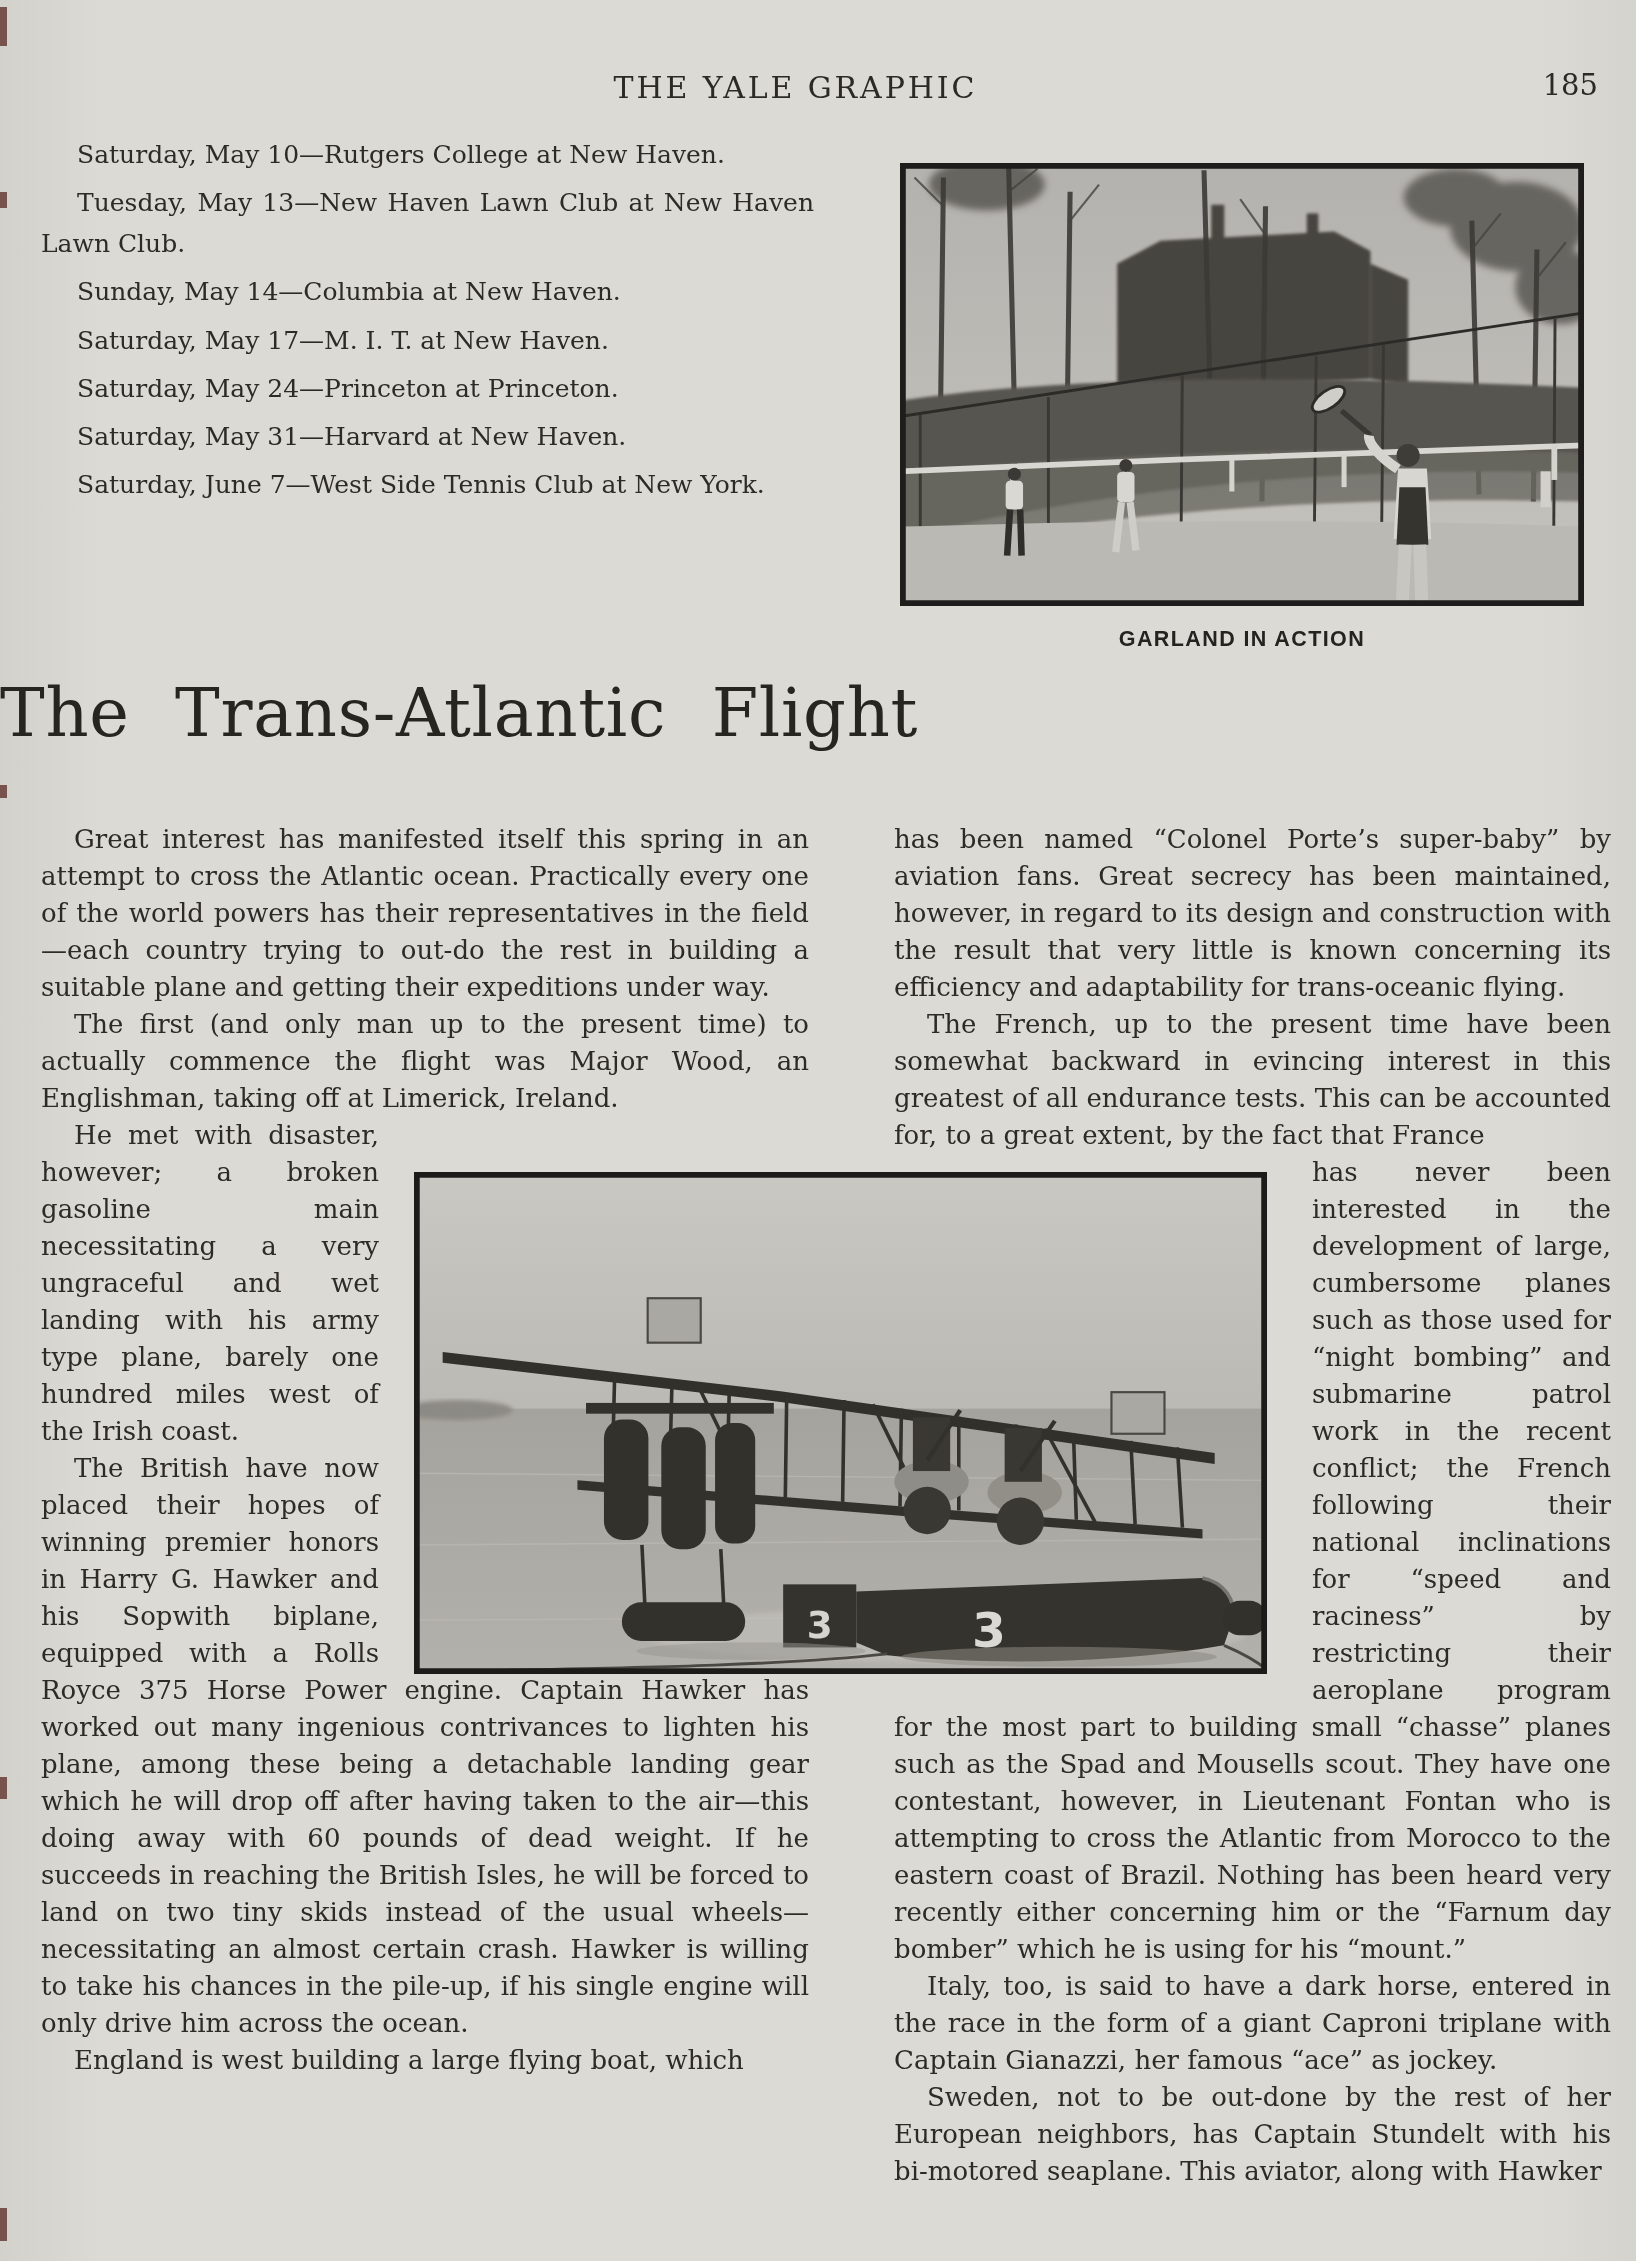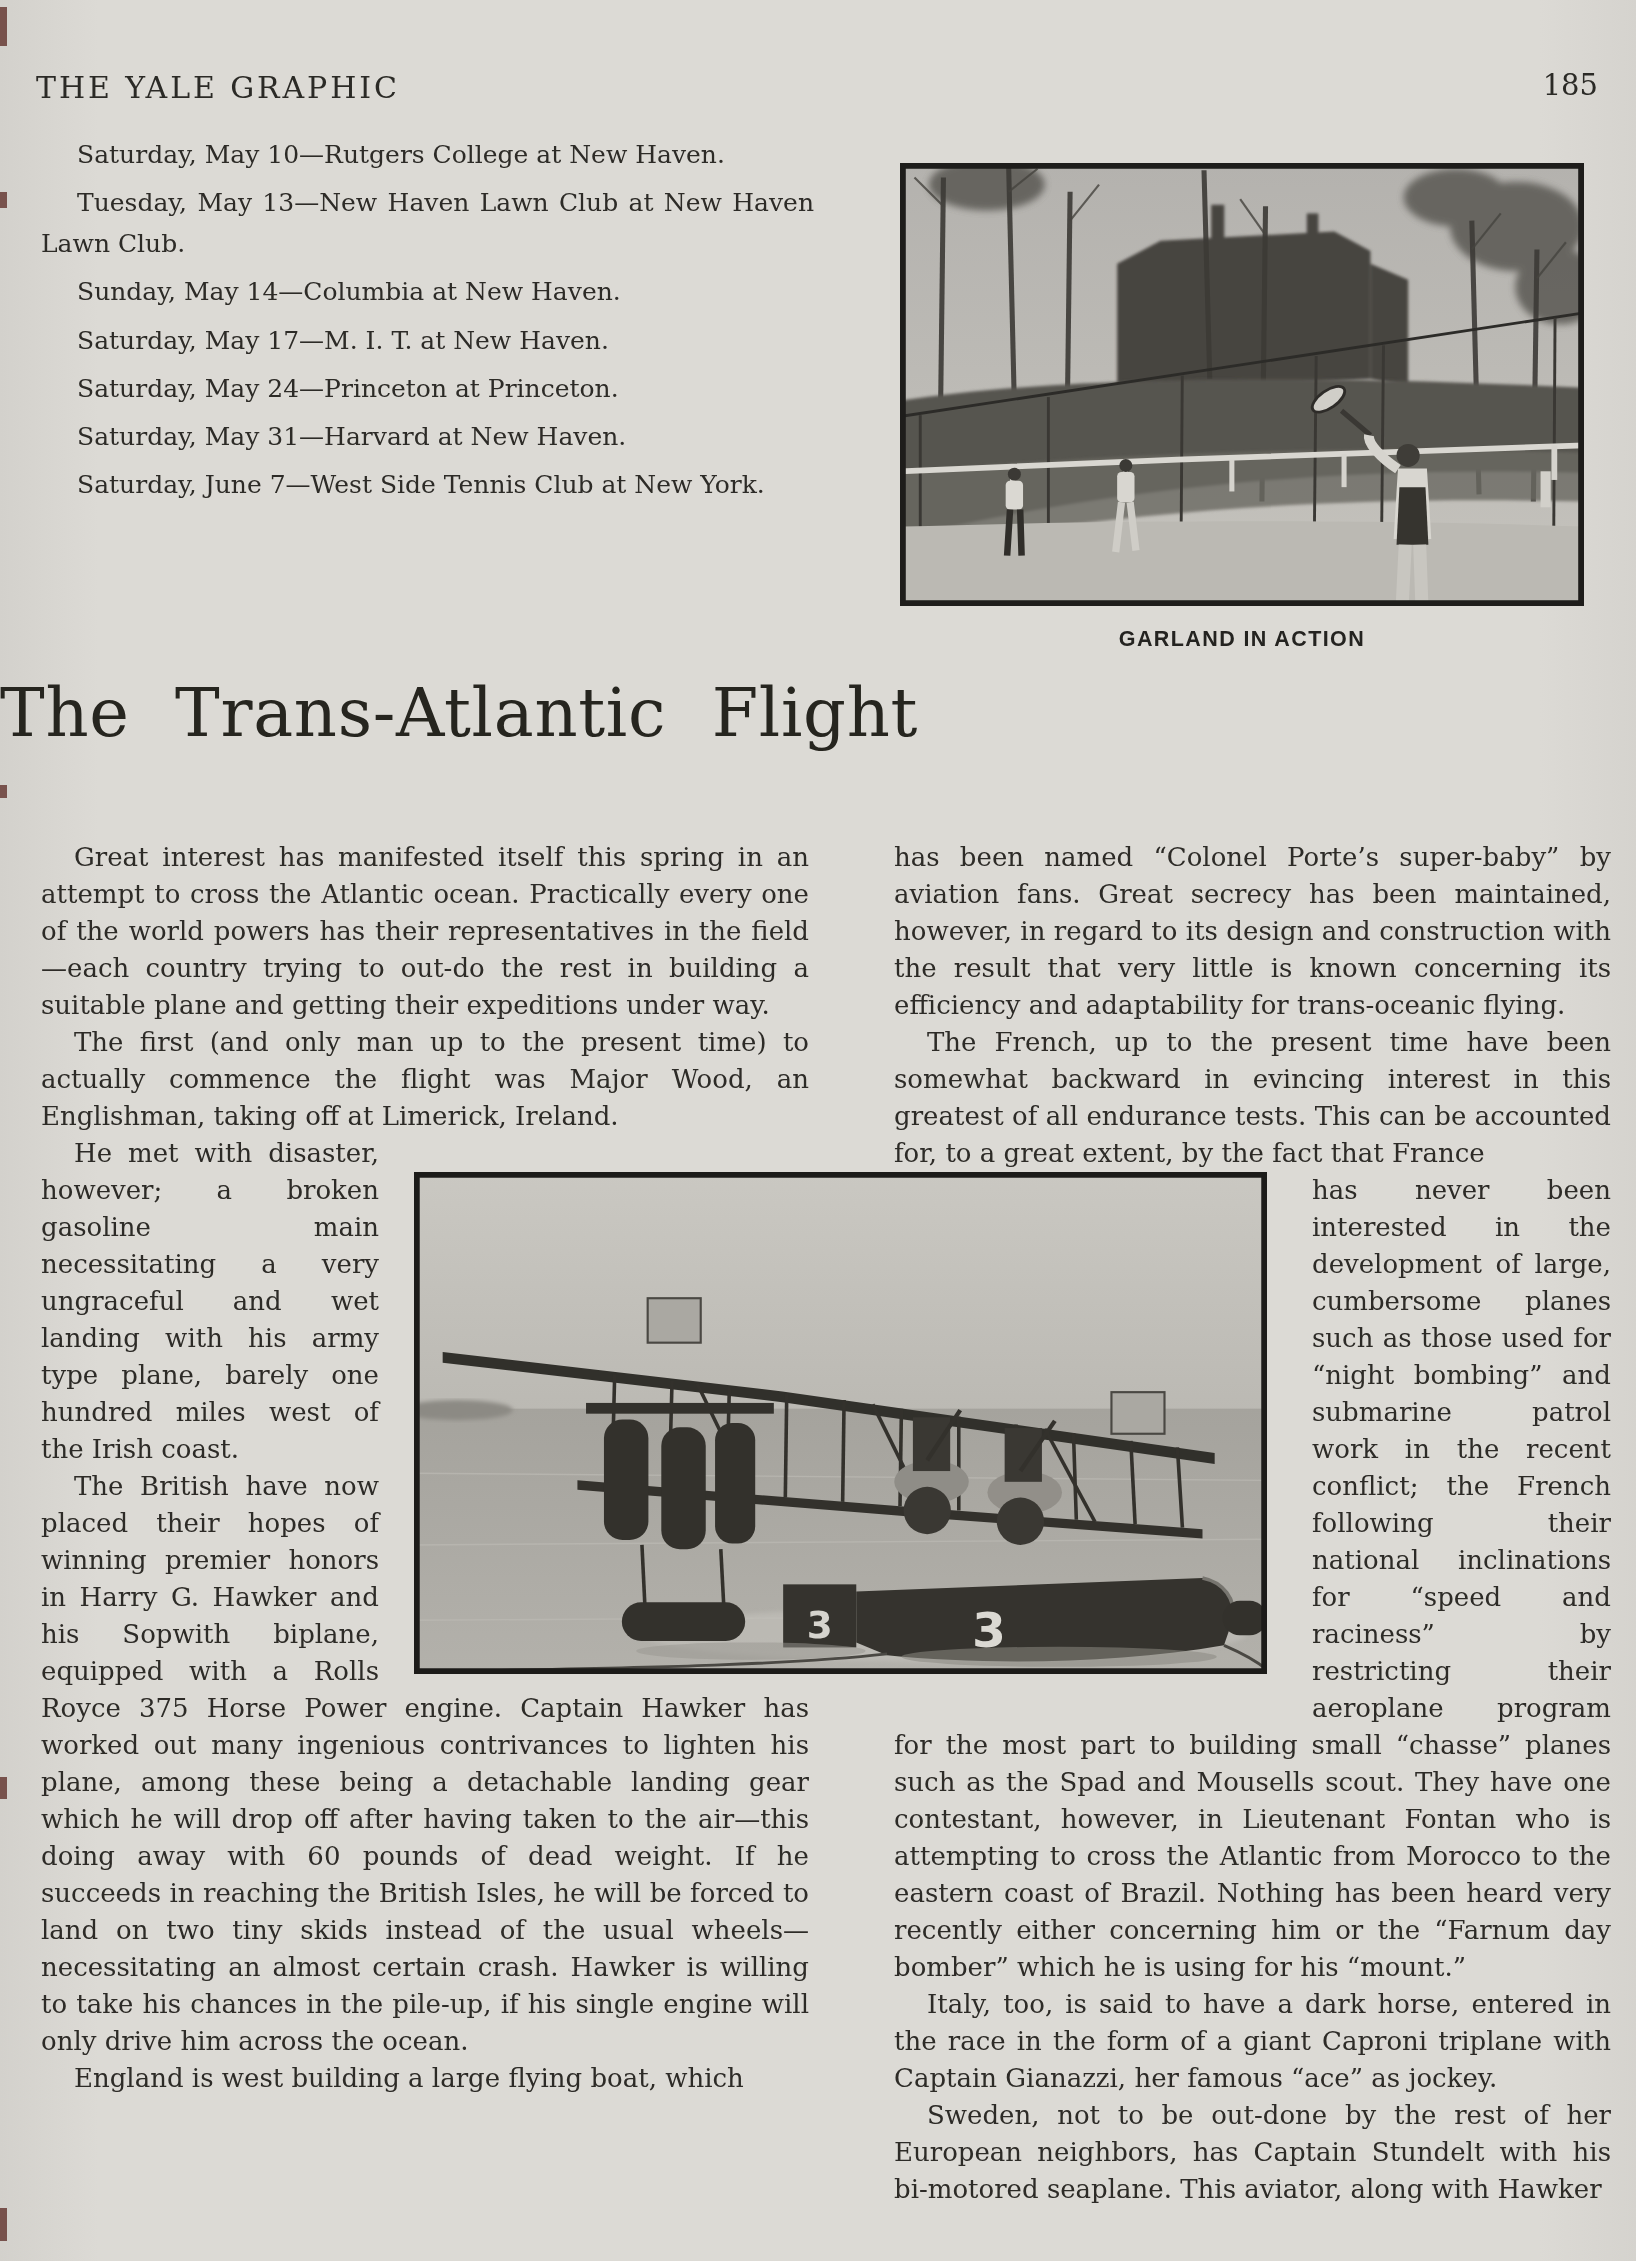--- a/index.html
+++ b/index.html
@@ -8,21 +8,21 @@
     width:1637px;height:2261px;
     background:#dad8d3;
     background-image:linear-gradient(90deg,#d3d1cc 0%,#dcdad5 6%,#dcdad5 94%,#d5d3ce 100%);
     font-family:"DejaVu Serif", serif;
     color:#2d2b27;
     overflow:hidden;
   }
   
   .journal-title{
     position:absolute;top:70px;left:0;width:1591px;
-    text-align:left;font-size:30px;letter-spacing:2.9px;color:#2b2a26;padding-left:36px;
+    text-align:center;font-size:30px;letter-spacing:2.9px;color:#2b2a26;
   }
   .page-number{
     position:absolute;top:56px;right:39px;font-size:29px;color:#2b2a26;margin-top:12px;
   }
   
   .schedule{
     position:absolute;left:41px;top:134px;width:773px;
     font-size:25px;line-height:41px;text-align:justify;
   }
   .schedule p{margin:0 0 7.2px 0;text-indent:36px;}
@@ -36,21 +36,21 @@
   }
   .plane-figure{position:absolute;left:414px;top:1172px;width:853px;height:502px;margin:0;}
   .plane-figure svg{width:100%;height:100%;display:block;}
   
   .article-title{
     position:absolute;left:0;top:677px;width:1637px;margin:0;
     text-align:left;font-weight:normal;
     font-size:67px;line-height:1.1;word-spacing:0.35em;letter-spacing:0.7px;color:#26251f;
   }
   .col{
-    position:absolute;top:839px;
+    position:absolute;top:821px;
     font-size:26px;line-height:37px;text-align:justify;
   }
   .col-left{left:41px;width:768px;}
   .col-right{left:894px;width:717px;}
   .col p{margin:0;}
   .indent{text-indent:33px;}
   .cont{text-indent:0;}
   .wrap-left{float:right;width:430px;height:536px;}
   .wrap-right{float:left;width:418px;height:532px;}
   

